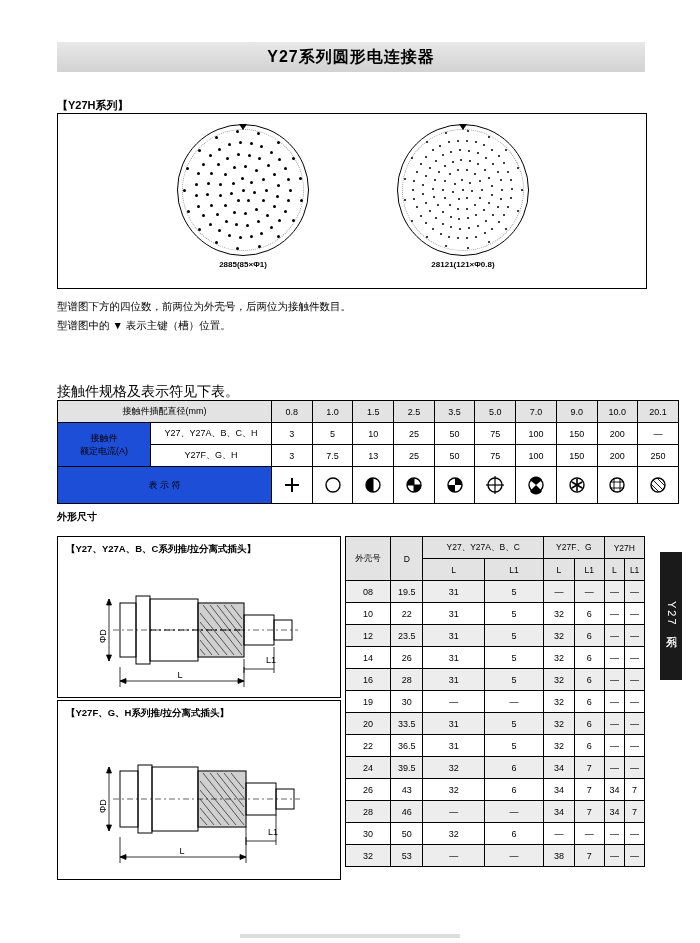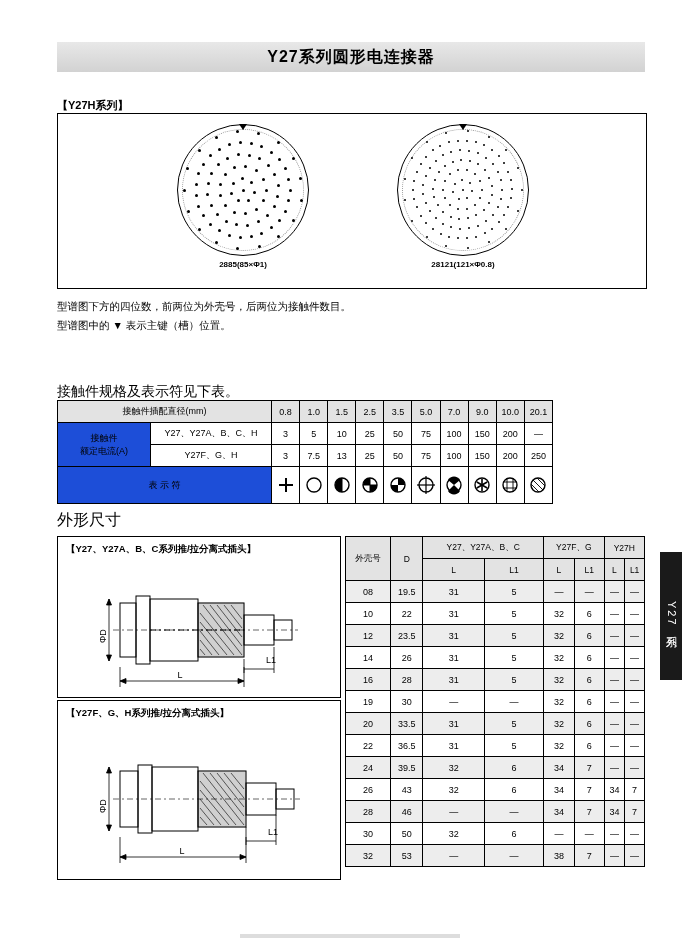--- a/index.html
+++ b/index.html
@@ -26,30 +26,30 @@
   .pin.small{width:2px;height:2px;}
   .cap{font-size:8px;font-weight:bold;margin-top:4px;}
 
   
   .notes{position:absolute;left:57px;top:297px;width:590px;font-size:10.5px;line-height:19px;}
 
   
   .spec-intro{position:absolute;left:57px;top:383px;font-size:14px;}
 
   
-  .spec-table{position:absolute;left:57px;top:400px;width:496px;border-collapse:collapse;font-size:9px;border-radius:15px;}
+  .spec-table{position:absolute;left:57px;top:400px;width:622px;border-collapse:collapse;font-size:9px;border-radius:15px;}
   .spec-table td{border:1px solid #000;text-align:center;padding:3px 1px;height:15px;}
   .spec-table td.hdr{background:#e3e3e3;}
   .spec-table td.lbl{background:#1d4ed8;width:90px;white-space:nowrap;font-size:9px;}
   .spec-table td.sub{background:#fff;width:118px;font-size:9px;}
   .sym-row td{height:30px;}
   .sym{display:inline-block;width:20px;height:20px;vertical-align:middle;}
 
   
-  .sec-title{position:absolute;left:57px;top:510px;font-size:16px;font-weight:normal;}
+  .sec-title{position:absolute;left:57px;top:510px;font-size:10px;font-weight:bold;}
 
   
   .draw-box{position:absolute;left:57px;width:282px;border:1px solid #000;background:#fff;}
   .draw-box.one{top:536px;height:160px;}
   .draw-box.two{top:700px;height:178px;}
   .draw-cap{position:absolute;left:8px;top:6px;font-size:9.5px;font-weight:bold;}
   .draw-area{position:absolute;left:0;top:26px;width:100%;height:calc(100% - 26px);}
 
   
   .dim-table{position:absolute;left:345px;top:536px;width:300px;border-collapse:collapse;font-size:9px;}

